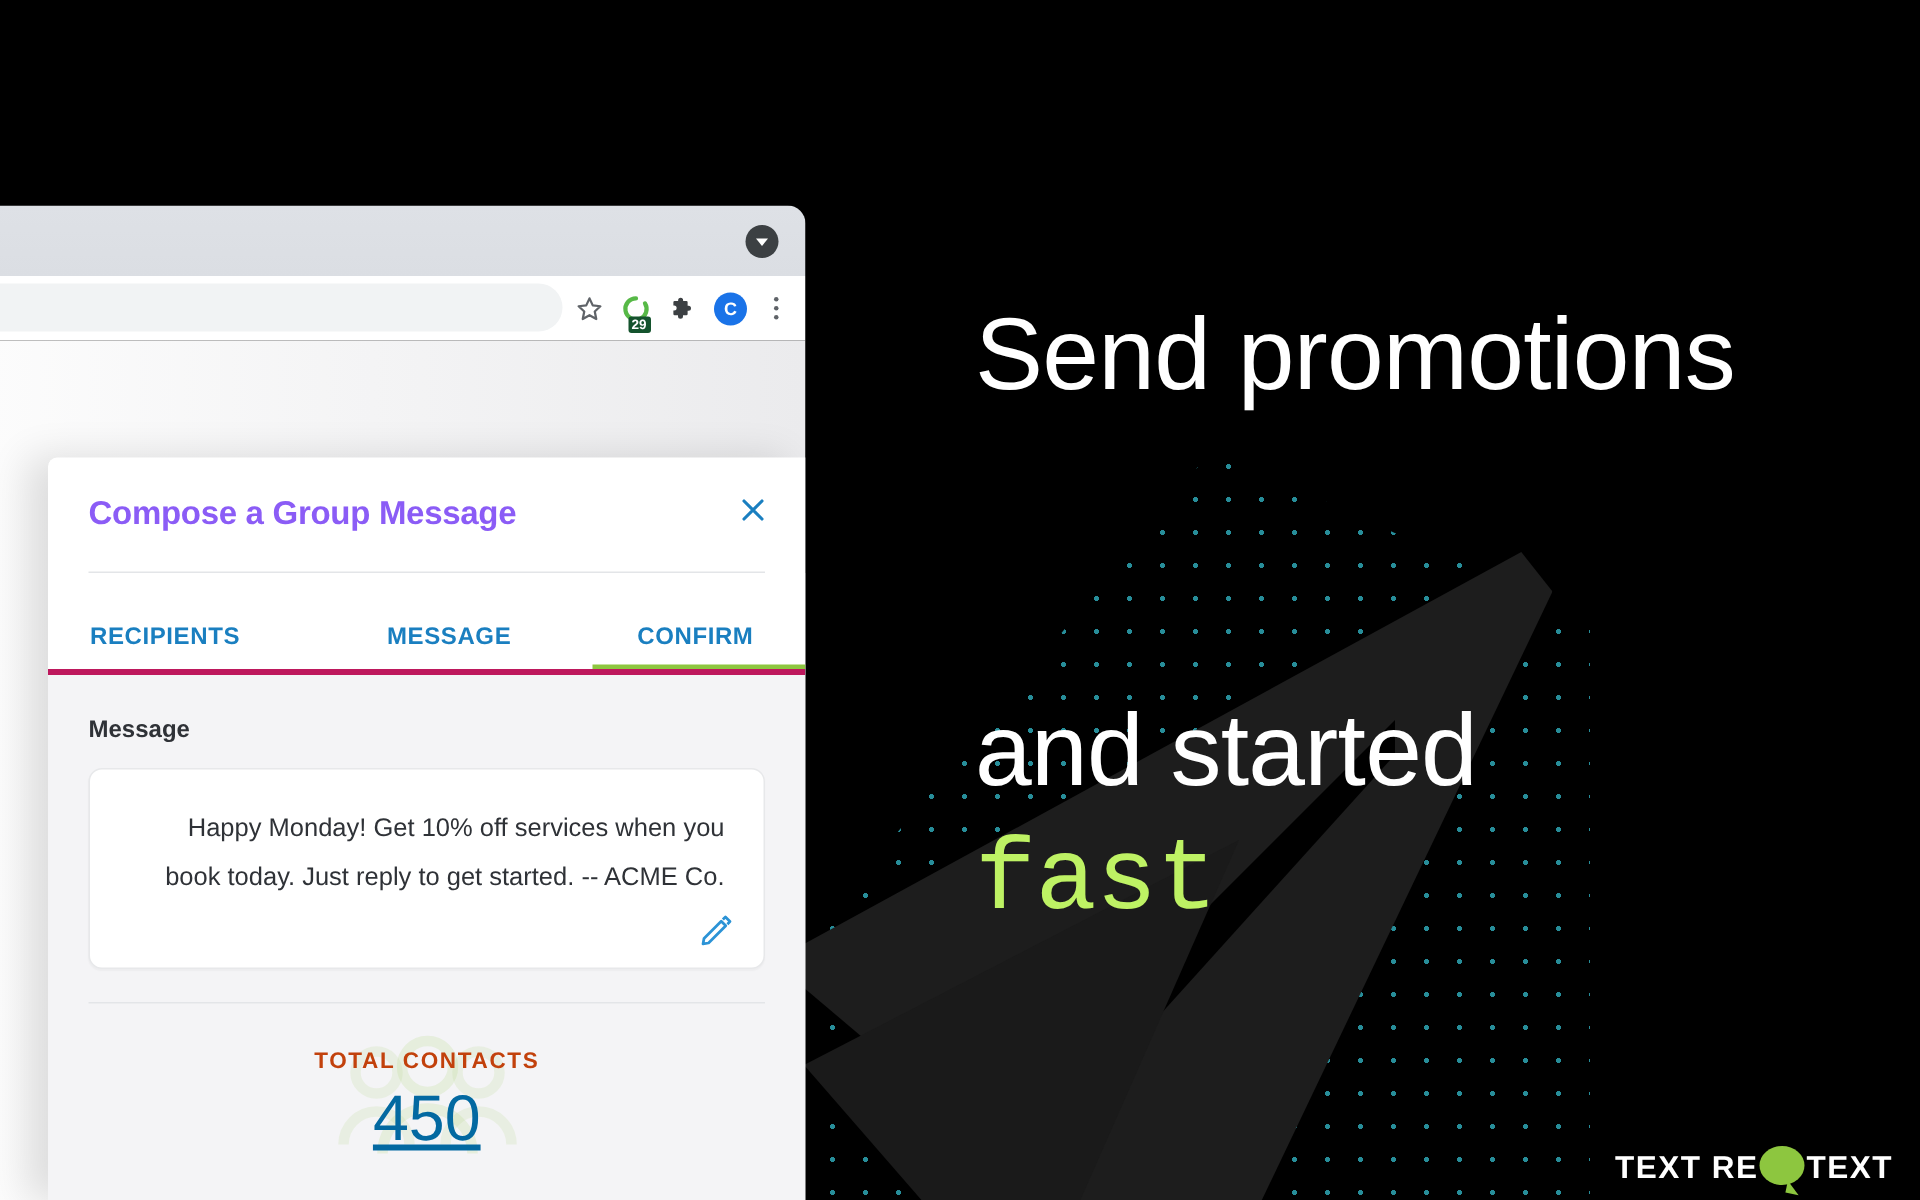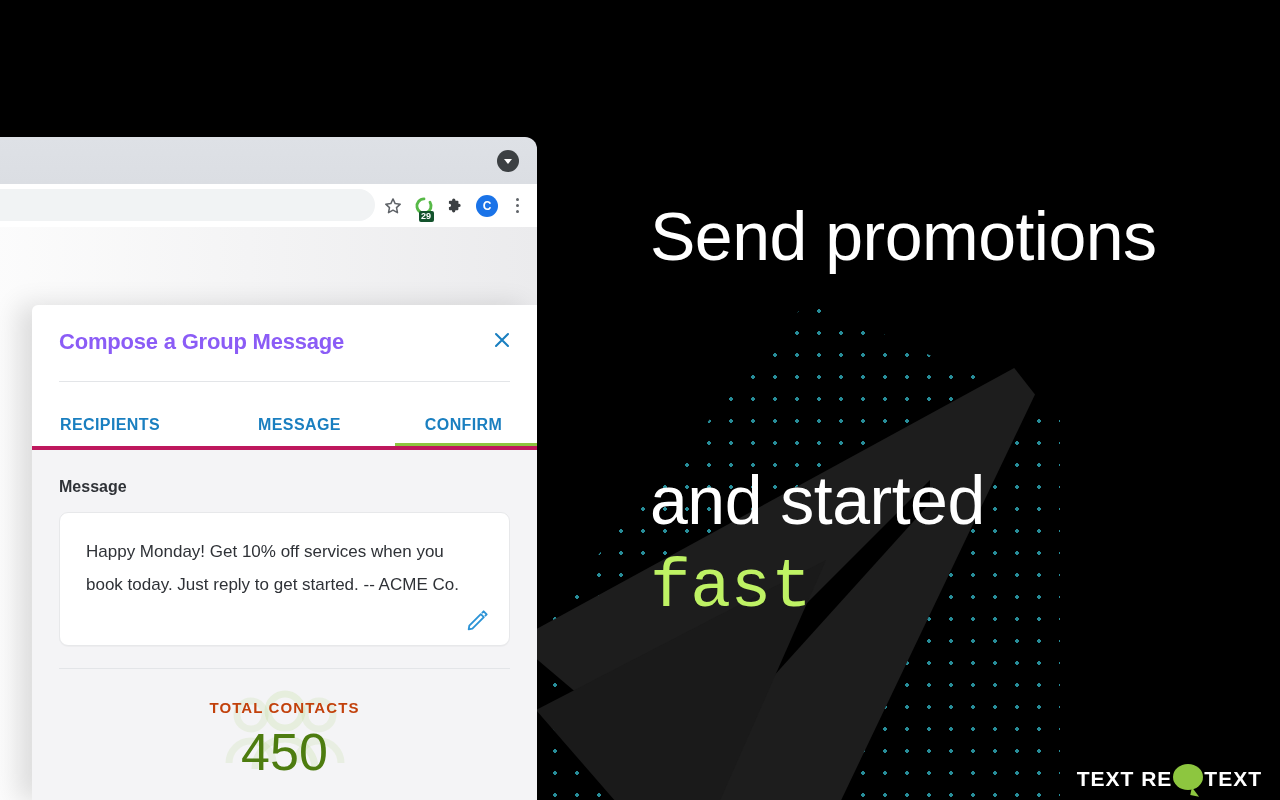--- a/index.html
+++ b/index.html
@@ -284,20 +284,21 @@
     color: #2f3237;
     margin-bottom: 16px;
   }
   .msg-card {
     position: relative;
     background: #ffffff;
     border: 1px solid #e7e8ea;
     border-radius: 9px;
     padding: 22px 26px 44px 26px;
     box-shadow: 0 1px 1px rgba(0,0,0,.03);
+    text-align: right;
   }
   .msg-text {
     font-size: 17px;
     line-height: 33px;
     color: #2f3237;
   }
   .msg-edit {
     position: absolute;
     right: 18px; bottom: 12px;
     width: 26px; height: 26px;
@@ -325,23 +326,24 @@
   .contacts-label {
     position: relative;
     font-size: 15px;
     font-weight: 700;
     letter-spacing: 1.1px;
     color: #c2410c;
   }
   .contacts-value {
     position: relative;
     margin-top: 6px;
-    font-size: 52px;
+    font-size: 43px;
     font-weight: 400;
-    color: #4d7c0f;
+    color: #0369a1;
+    text-decoration: underline;
   }
 </style>
 </head>
 <body>
 
 <div id="stage">
 
   <div class="decor-layer">
     <div class="dot-grid"></div>
     <div class="plane-big"></div>

